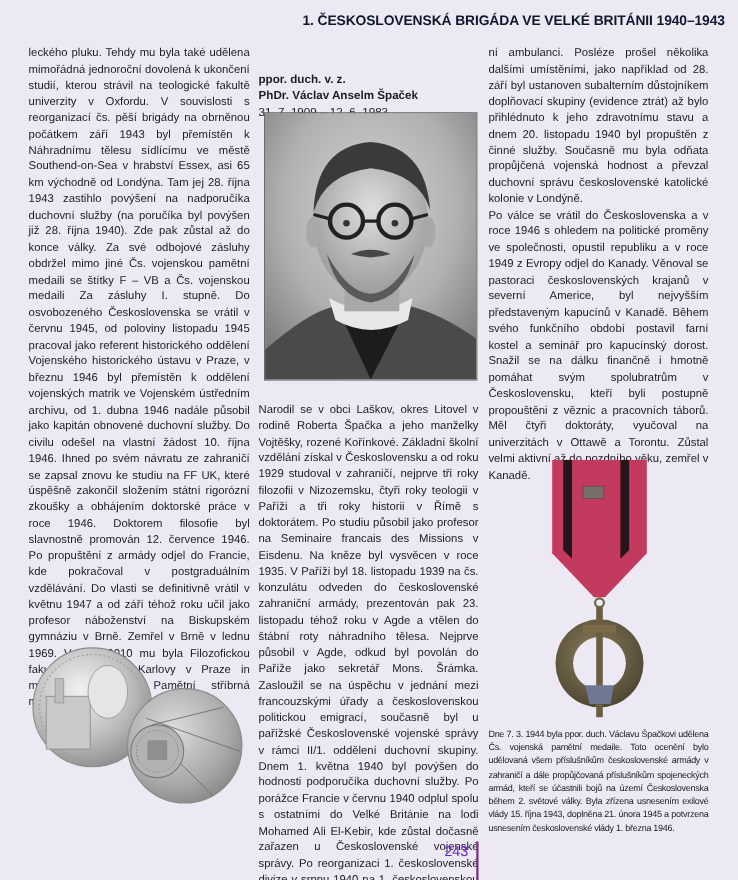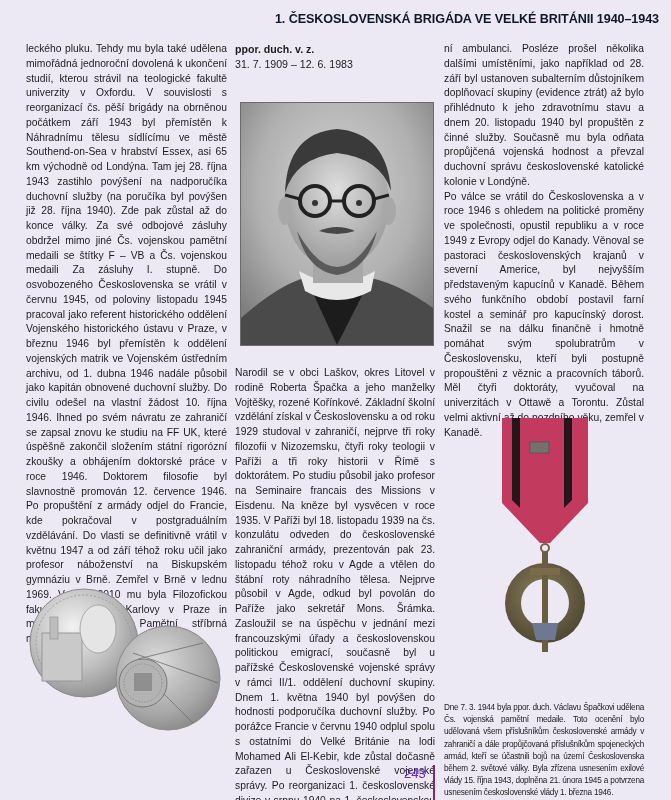--- a/index.html
+++ b/index.html
@@ -15,40 +15,40 @@
     font-family: "Liberation Sans", sans-serif;
     font-weight: bold; font-size: 12.6px;
     color: #0f172a; letter-spacing: -0.1px;
     white-space: nowrap;
   }
   .col { position: absolute; font-size: 10.3px; line-height: 14.75px; text-align: justify; hyphens: manual; }
   .col1 { left: 26px; top: 42px; width: 201px; }
   .col2 { left: 235px; top: 42px; width: 200px; }
   .col3 { left: 444px; top: 42px; width: 200px; }
   .col p { margin: 0; }
-  .bio-head { font-size: 10.6px; line-height: 14.8px; }
+  .bio-head { font-size: 10.6px; line-height: 14.8px; margin-top: 23px; }
   .bio-rank, .bio-name { font-weight: bold; }
   .bio-conf { font-style: italic; }
   .portrait {
     position: absolute; left: 240px; top: 102px; width: 192px; height: 242px;
     border: 1px solid #6c6a6e;
     background: radial-gradient(ellipse at 50% 40%, #cfcfcf 0%, #b5b5b5 50%, #8a8a8a 100%);
     overflow: hidden;
   }
   .portrait svg { width: 100%; height: 100%; display: block; }
   .col2-body { position: absolute; left: 235px; top: 366px; width: 200px; font-size: 10.3px; line-height: 14.75px; text-align: justify; }
   .col2-body p { margin: 0; }
   .col3-body p { margin: 0; }
   .medals { position: absolute; left: 28px; top: 583px; width: 200px; height: 160px; }
   .medal-ribbon { position: absolute; left: 500px; top: 418px; width: 90px; height: 245px; }
   .caption {
     position: absolute; left: 444px; top: 662px; width: 200px;
     font-family: "Liberation Sans", sans-serif;
     font-size: 8.2px; line-height: 12.2px; text-align: justify;
-    font-stretch: condensed; letter-spacing: -0.25px; margin-top: 40px;
+    font-stretch: condensed; letter-spacing: -0.25px;
   }
   .page-num {
     position: absolute; left: 404px; top: 766px;
     font-size: 13px; color: #6d28d9;
   }
   .page-rule {
     position: absolute; left: 433px; top: 765px; width: 2px; height: 35px;
     background: #7a2a7c;
   }
 </style>
@@ -56,20 +56,21 @@
 <body>
 
 <div class="header">1. ČESKOSLOVENSKÁ BRIGÁDA VE VELKÉ BRITÁNII 1940–1943</div>
 
 <div class="col col1">
   <p>leckého pluku. Tehdy mu byla také udělena mimořádná jednoroční dovolená k ukončení studií, kterou strávil na teologické fakultě univerzity v Oxfordu. V souvislosti s reorganizací čs. pěší brigády na obrněnou počátkem září 1943 byl přemístěn k Náhradnímu tělesu sídlícímu ve městě Southend-on-Sea v hrabství Essex, asi 65 km východně od Londýna. Tam jej 28. října 1943 zastihlo povýšení na nadporučíka duchovní služby (na poručíka byl povýšen již 28. října 1940). Zde pak zůstal až do konce války. Za své odbojové zásluhy obdržel mimo jiné Čs. vojenskou pamětní medaili se štítky F – VB a Čs. vojenskou medaili Za zásluhy I. stupně. Do osvobozeného Československa se vrátil v červnu 1945, od poloviny listopadu 1945 pracoval jako referent historického oddělení Vojenského historického ústavu v Praze, v březnu 1946 byl přemístěn k oddělení vojenských matrik ve Vojenském ústředním archivu, od 1. dubna 1946 nadále působil jako kapitán obnovené duchovní služby. Do civilu odešel na vlastní žádost 10. října 1946. Ihned po svém návratu ze zahraničí se zapsal znovu ke studiu na FF UK, které úspěšně zakončil složením státní rigorózní zkoušky a obhájením doktorské práce v roce 1946. Doktorem filosofie byl slavnostně promován 12. července 1946. Po propuštění z armády odjel do Francie, kde pokračoval v postgraduálním vzdělávání. Do vlasti se definitivně vrátil v květnu 1947 a od září téhož roku učil jako profesor náboženství na Biskupském gymnáziu v Brně. Zemřel v Brně v lednu 1969. V roce 2010 mu byla Filozofickou fakultou Univerzity Karlovy v Praze in memoriam udělena Pamětní stříbrná medaile.</p>
 </div>
 
 <div class="col col2 bio-head">
   <div class="bio-rank">ppor. duch. v. z.</div>
+  <div class="bio-name">PhDr. Václav Anselm Špaček</div>
   <div>31. 7. 1909 – 12. 6. 1983</div>
 </div>
 
 <div class="portrait">
   <svg viewBox="0 0 192 242" preserveAspectRatio="none">
     <defs>
       <radialGradient id="bg" cx="50%" cy="35%" r="70%">
         <stop offset="0%" stop-color="#d4d4d4"></stop>
         <stop offset="60%" stop-color="#b0b0b0"></stop>
         <stop offset="100%" stop-color="#7e7e7e"></stop>

